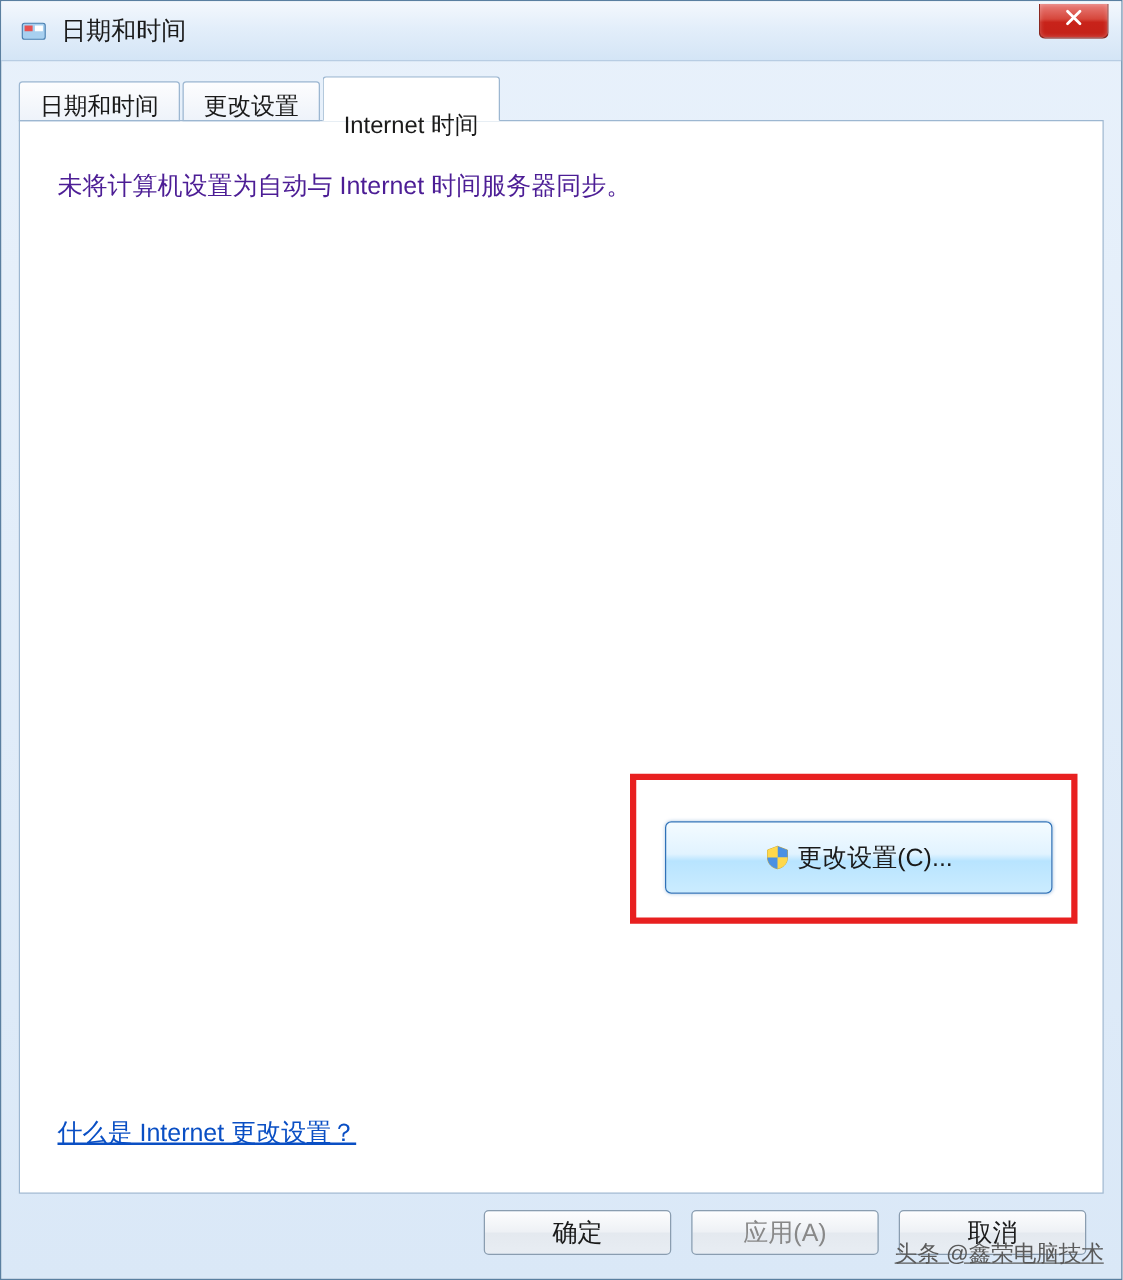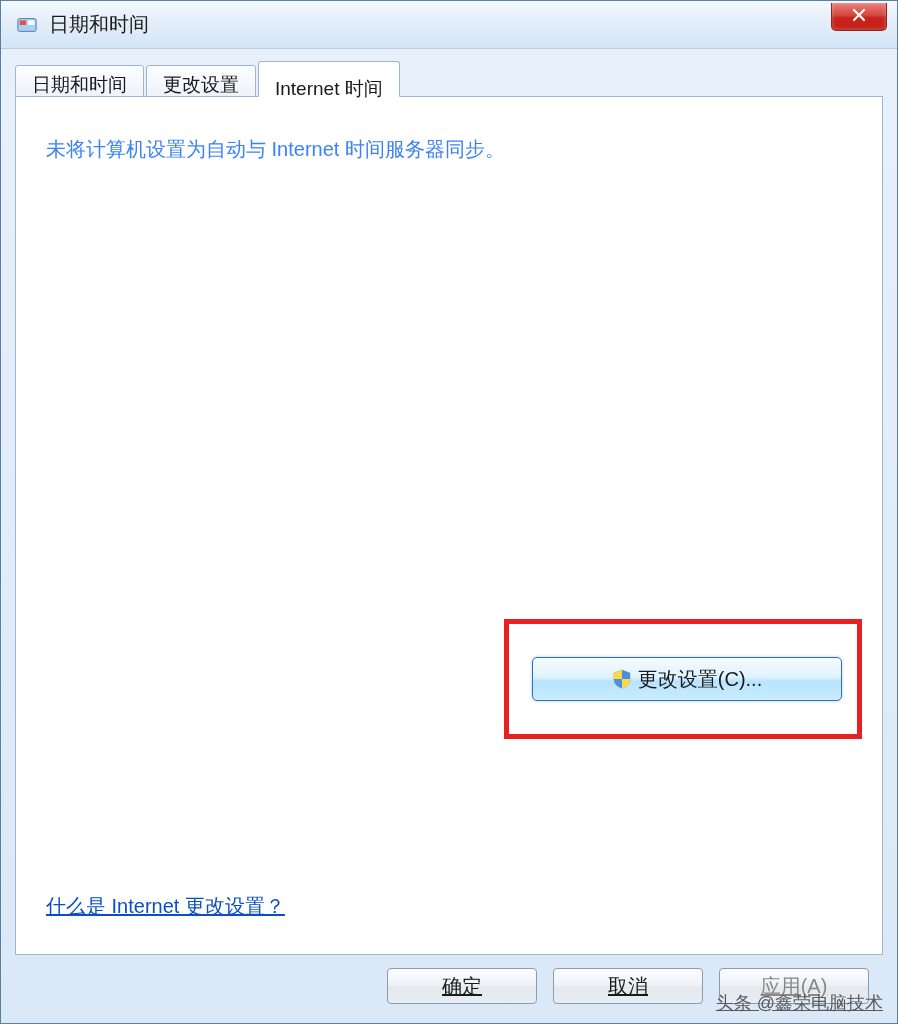--- a/index.html
+++ b/index.html
@@ -75,54 +75,54 @@
       border-radius: 3px 3px 0 0;
       margin-right: 2px;
       margin-top: 4px;
       cursor: pointer;
       position: relative;
     }
     .tab.active {
       background: #ffffff;
       border-bottom: 1px solid #ffffff;
       margin-top: 0;
-      padding-top: 14px;
+      padding-top: 25px;
       padding-bottom: 6px;
       z-index: 3;
     }
     .tab-panel {
       flex: 1;
       background: #ffffff;
       border: 1px solid #9db7d1;
       margin-top: -1px;
       position: relative;
       padding: 36px 30px 30px 30px;
       display: flex;
       flex-direction: column;
     }
     .status-text {
       font-size: 20px;
-      color: #3b82f6;
+      color: #4c1d95;
       line-height: 1.6;
     }
     .highlight-box {
       position: absolute;
       top: 522px;
       right: 20px;
       width: 358px;
       height: 120px;
       border: 5px solid #e82020;
       pointer-events: none;
     }
     .change-btn {
       position: absolute;
       top: 560px;
       right: 40px;
       width: 310px;
-      height: 44px;
+      height: 58px;
       border: 1px solid #2f72b8;
       border-radius: 5px;
       background: linear-gradient(to bottom, #f4fbff 0%, #e1f3ff 45%, #b8e4ff 55%, #cbecff 100%);
       display: flex;
       align-items: center;
       justify-content: center;
       gap: 6px;
       font-size: 20px;
       color: #1a1a1a;
       cursor: pointer;
@@ -149,21 +149,20 @@
     .dlg-btn {
       width: 150px;
       height: 36px;
       border: 1px solid #8a9db0;
       border-radius: 4px;
       background: linear-gradient(to bottom, #fdfdfe 0%, #eef1f5 48%, #e4e9ef 52%, #e8edf3 100%);
       font-size: 20px;
       color: #1a1a1a;
       cursor: pointer;
       font-family: inherit;
-      text-decoration: underline;
     }
     .dlg-btn.disabled {
       color: #888;
       cursor: default;
     }
     .watermark {
       position: absolute;
       bottom: 8px;
       right: 14px;
       font-size: 18px;
@@ -221,21 +220,21 @@
         </span>
         <span>更改设置(C)...</span>
       </button>
 
       <a class="help-link">什么是 Internet 更改设置？</a>
 
     </div>
 
     <div class="button-row">
       <button class="dlg-btn">确定</button>
+      <button class="dlg-btn disabled">应用(A)</button>
       <button class="dlg-btn">取消</button>
-      <button class="dlg-btn disabled">应用(A)</button>
     </div>
 
   </div>
 
   <div class="watermark">头条 @鑫荣电脑技术</div>
 
 </div>
 
 </body></html>

